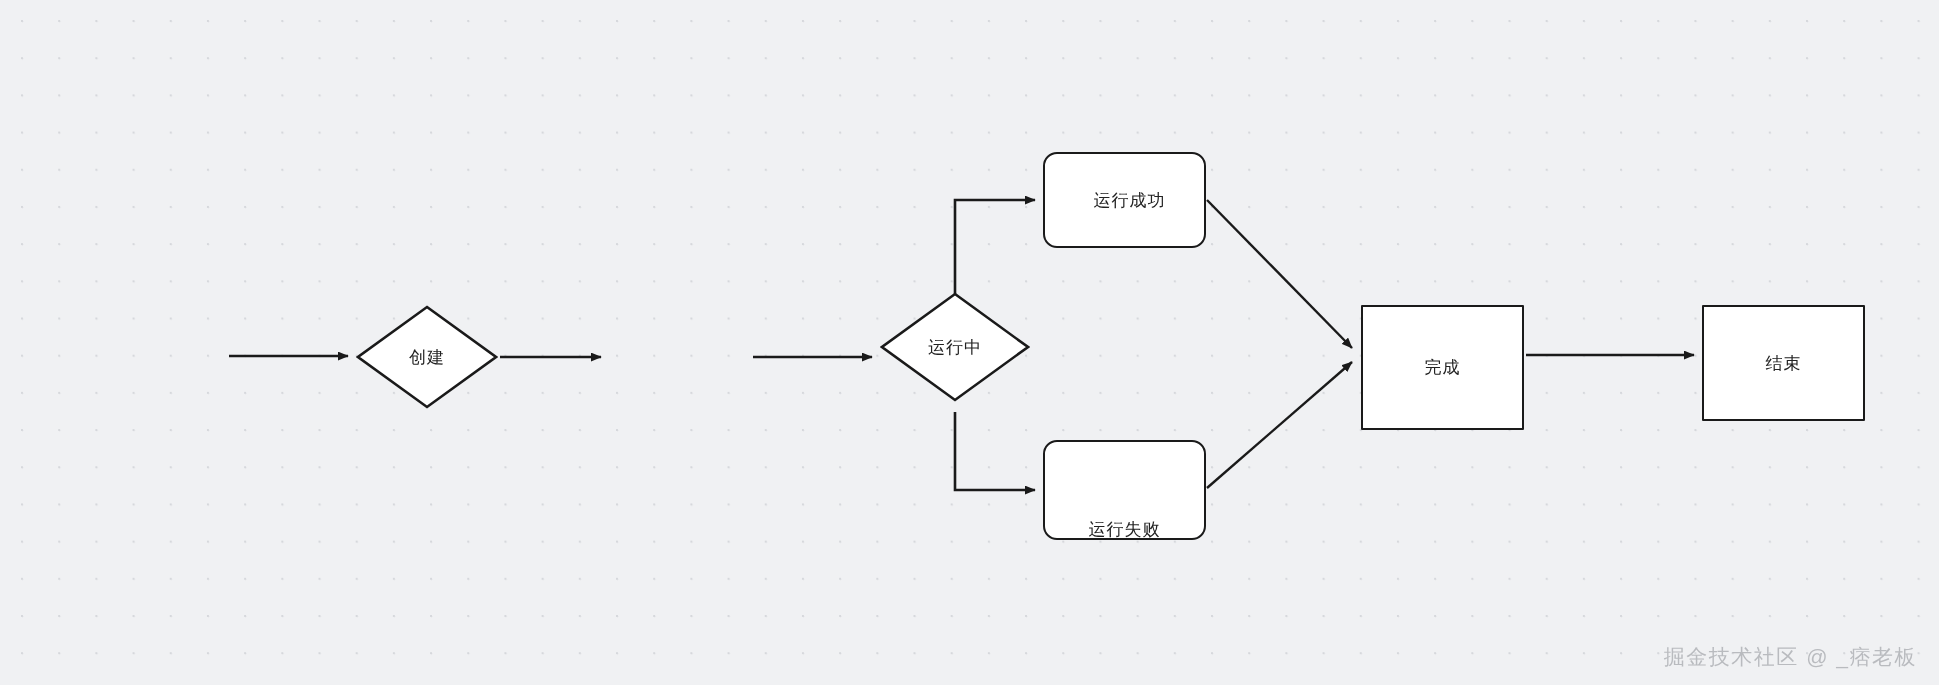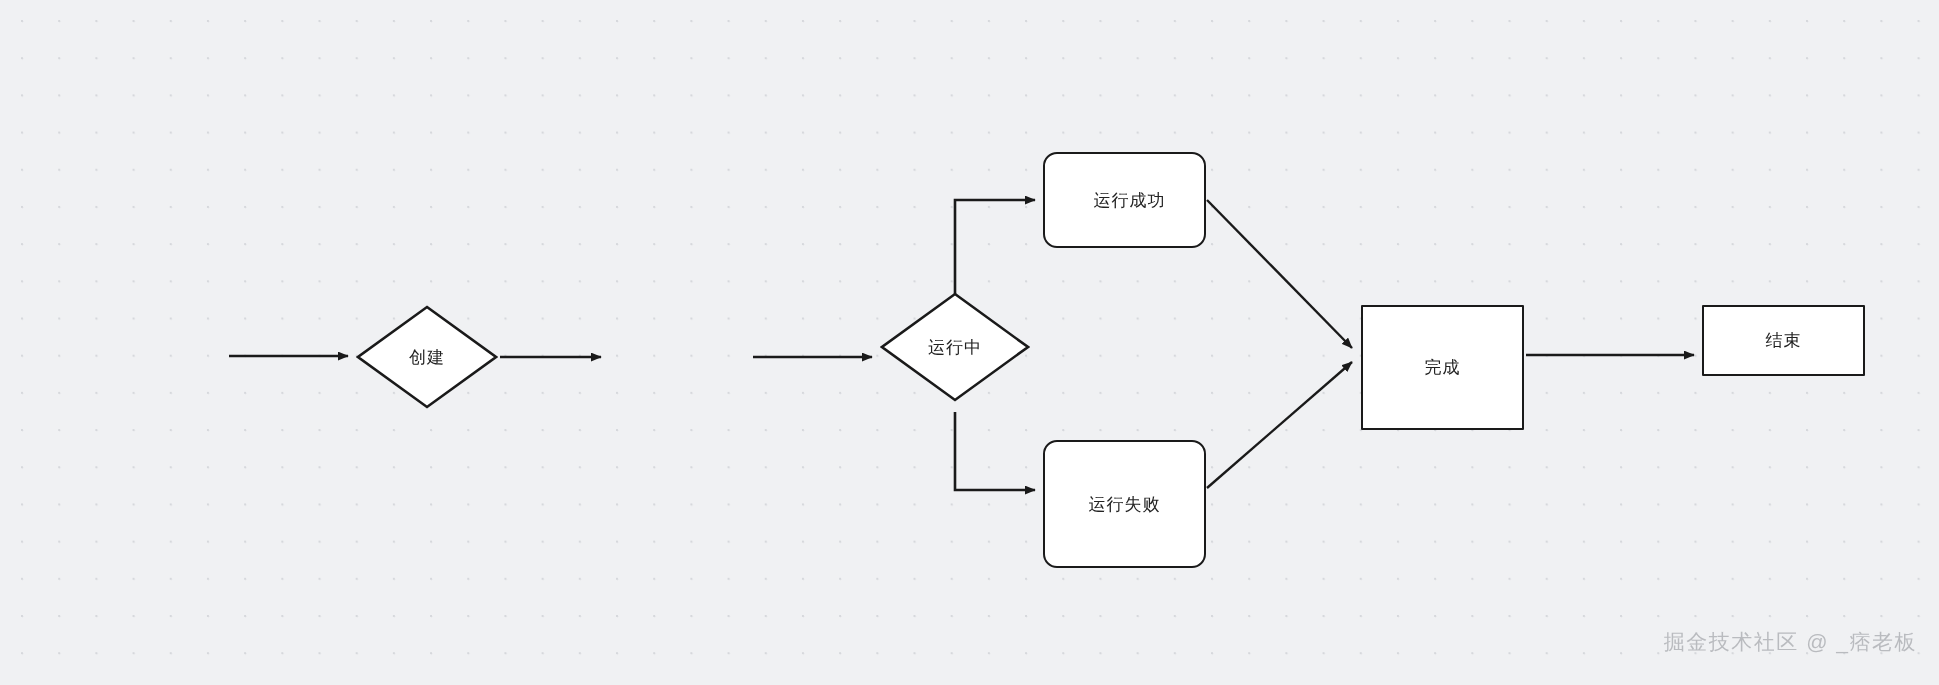--- a/index.html
+++ b/index.html
@@ -58,21 +58,21 @@
     width: 100%;
     height: 100%;
   }
   .node-diamond .dia-label {
     position: relative;
     z-index: 2;
   }
   .watermark {
     position: absolute;
     right: 22px;
-    bottom: 29px;
+    bottom: 14px;
     font-size: 21px;
     color: #b9bbbf;
     letter-spacing: 1.5px;
     white-space: nowrap;
     user-select: none;
   }
 </style>
 </head>
 <body>
 
@@ -115,27 +115,27 @@
     <svg class="dia-shape" viewBox="0 0 150 110" preserveAspectRatio="none">
       <polygon points="75,2 148,55 75,108 2,55" fill="#ffffff" stroke="#1a1a1a" stroke-width="2.6"></polygon>
     </svg>
     <span class="dia-label">运行中</span>
   </div>
 
   <div class="node node-round" style="left:1043px; top:152px; width:163px; height:96px;padding-left:10px;">
     <span>运行成功</span>
   </div>
 
-  <div class="node node-round" style="left:1043px; top:440px; width:163px; height:128px;">
+  <div class="node node-round" style="left:1043px; top:440px; width:163px; height:100px;align-items:flex-end;">
     <span>运行失败</span>
   </div>
 
   <div class="node node-rect" style="left:1361px; top:305px; width:163px; height:125px;justify-content:center;">
     <span>完成</span>
   </div>
 
-  <div class="node node-rect" style="left:1702px; top:305px; width:163px; height:71px;justify-content:center;">
+  <div class="node node-rect" style="left:1702px; top:305px; width:163px; height:116px;justify-content:center;">
     <span>结束</span>
   </div>
 
   <div class="watermark">掘金技术社区 @ _痞老板</div>
 
 </div>
 
 </body></html>

